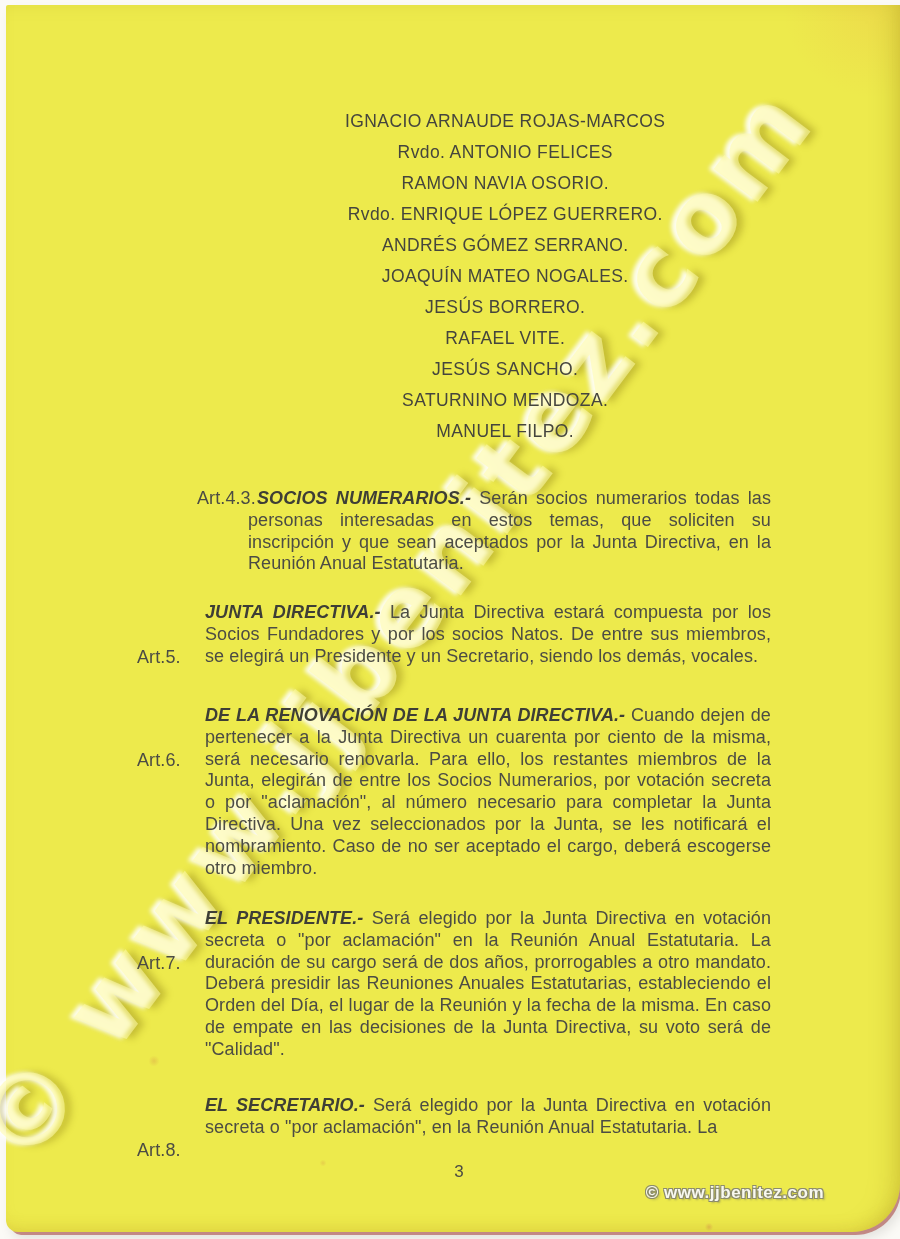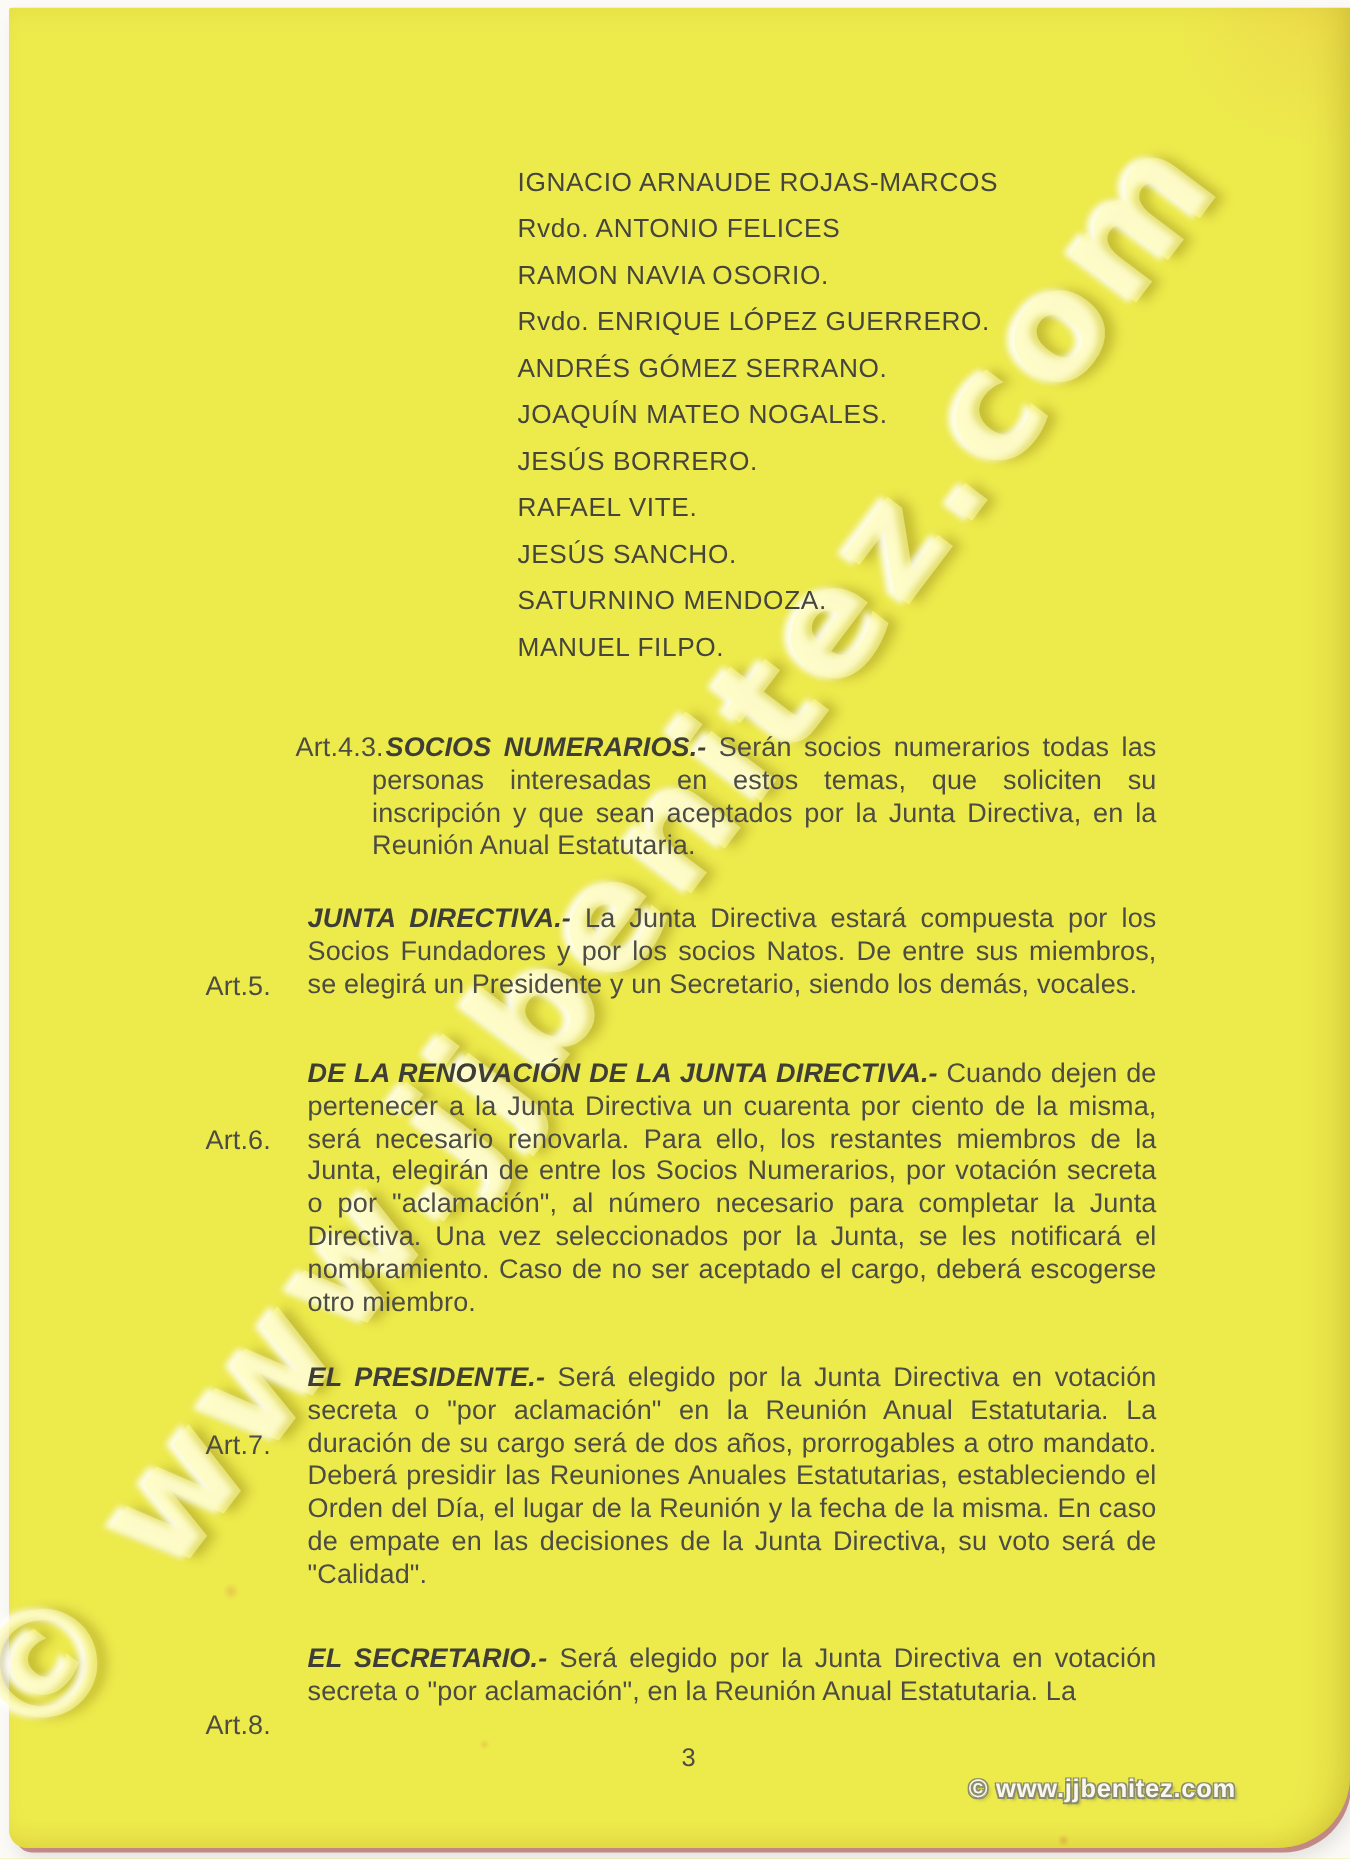--- a/index.html
+++ b/index.html
@@ -43,20 +43,21 @@
     transform: rotate(-53deg);
     pointer-events: none;
   }
   .names {
     position: absolute;
     left: 339px; top: 101px;
     font-size: 17.5px;
     line-height: 31px;
     letter-spacing: 0.4px;
     color: #45453d;
+    text-align: center;
   }
   .article {
     position: absolute;
     font-size: 18px;
     line-height: 21.8px;
     letter-spacing: 0.1px;
     color: #4c4c44;
   }
   .article .txt { margin: 0; text-align: justify; }
   .article .lbl { position: absolute; top: 0; white-space: nowrap; }

